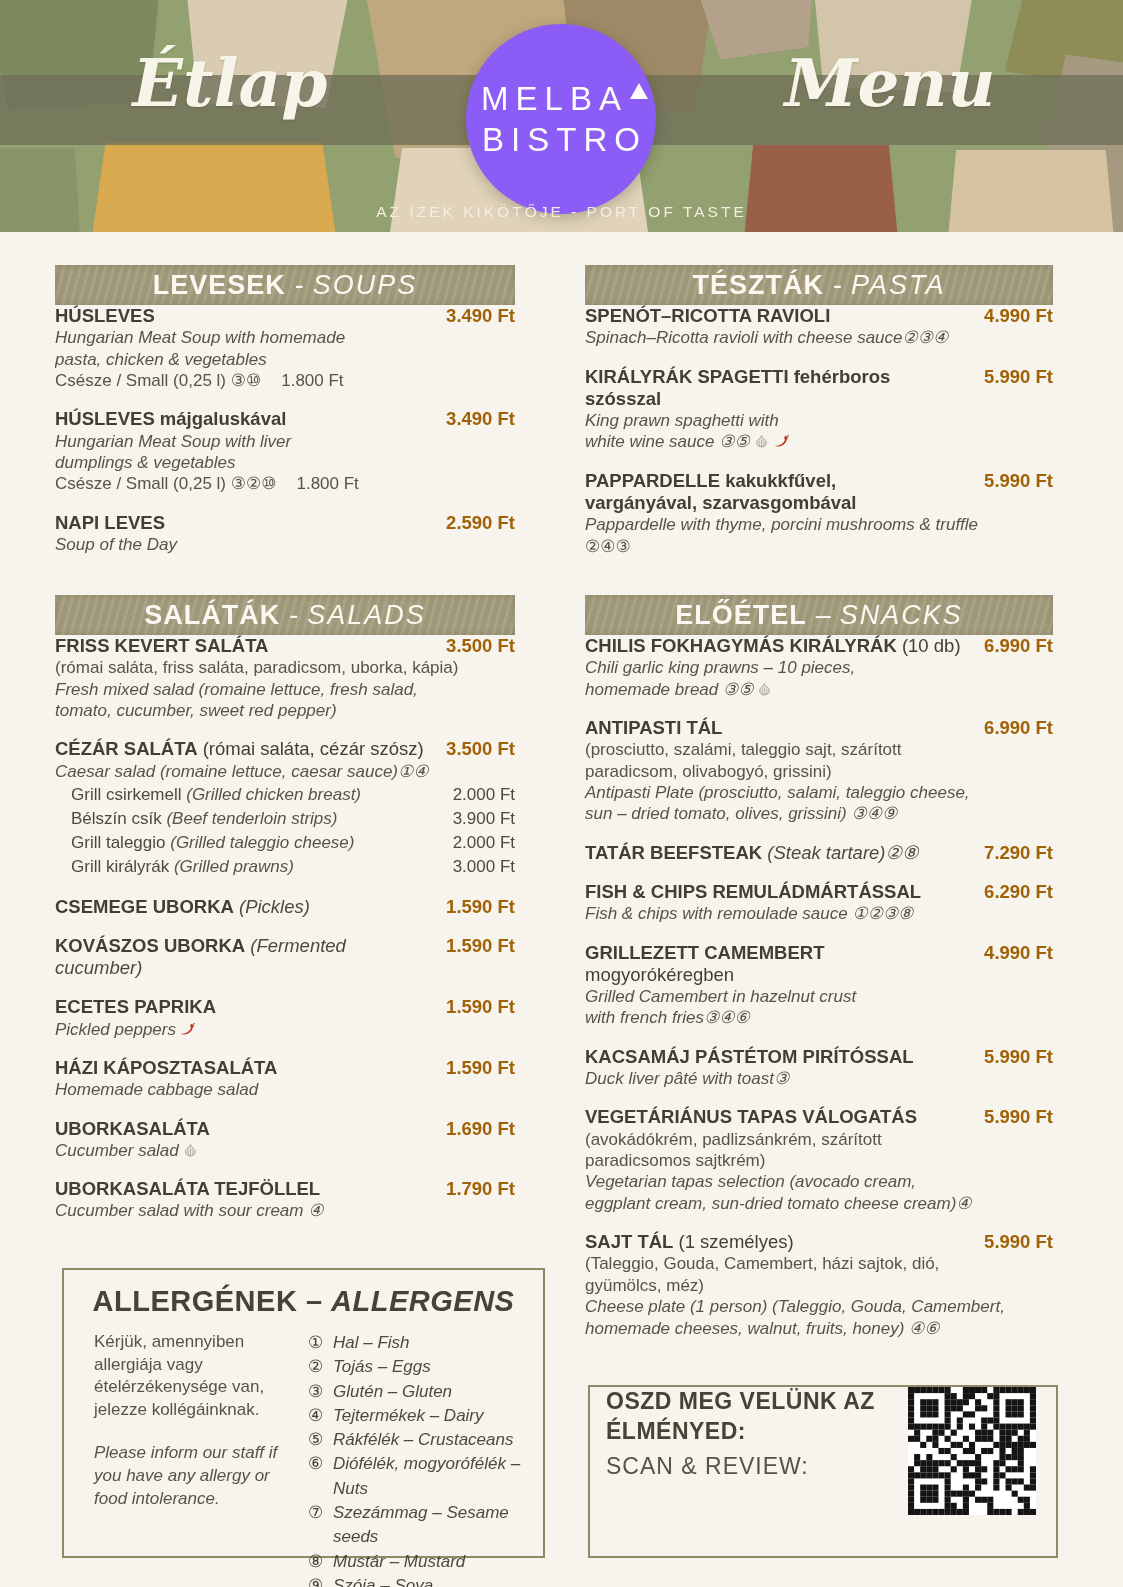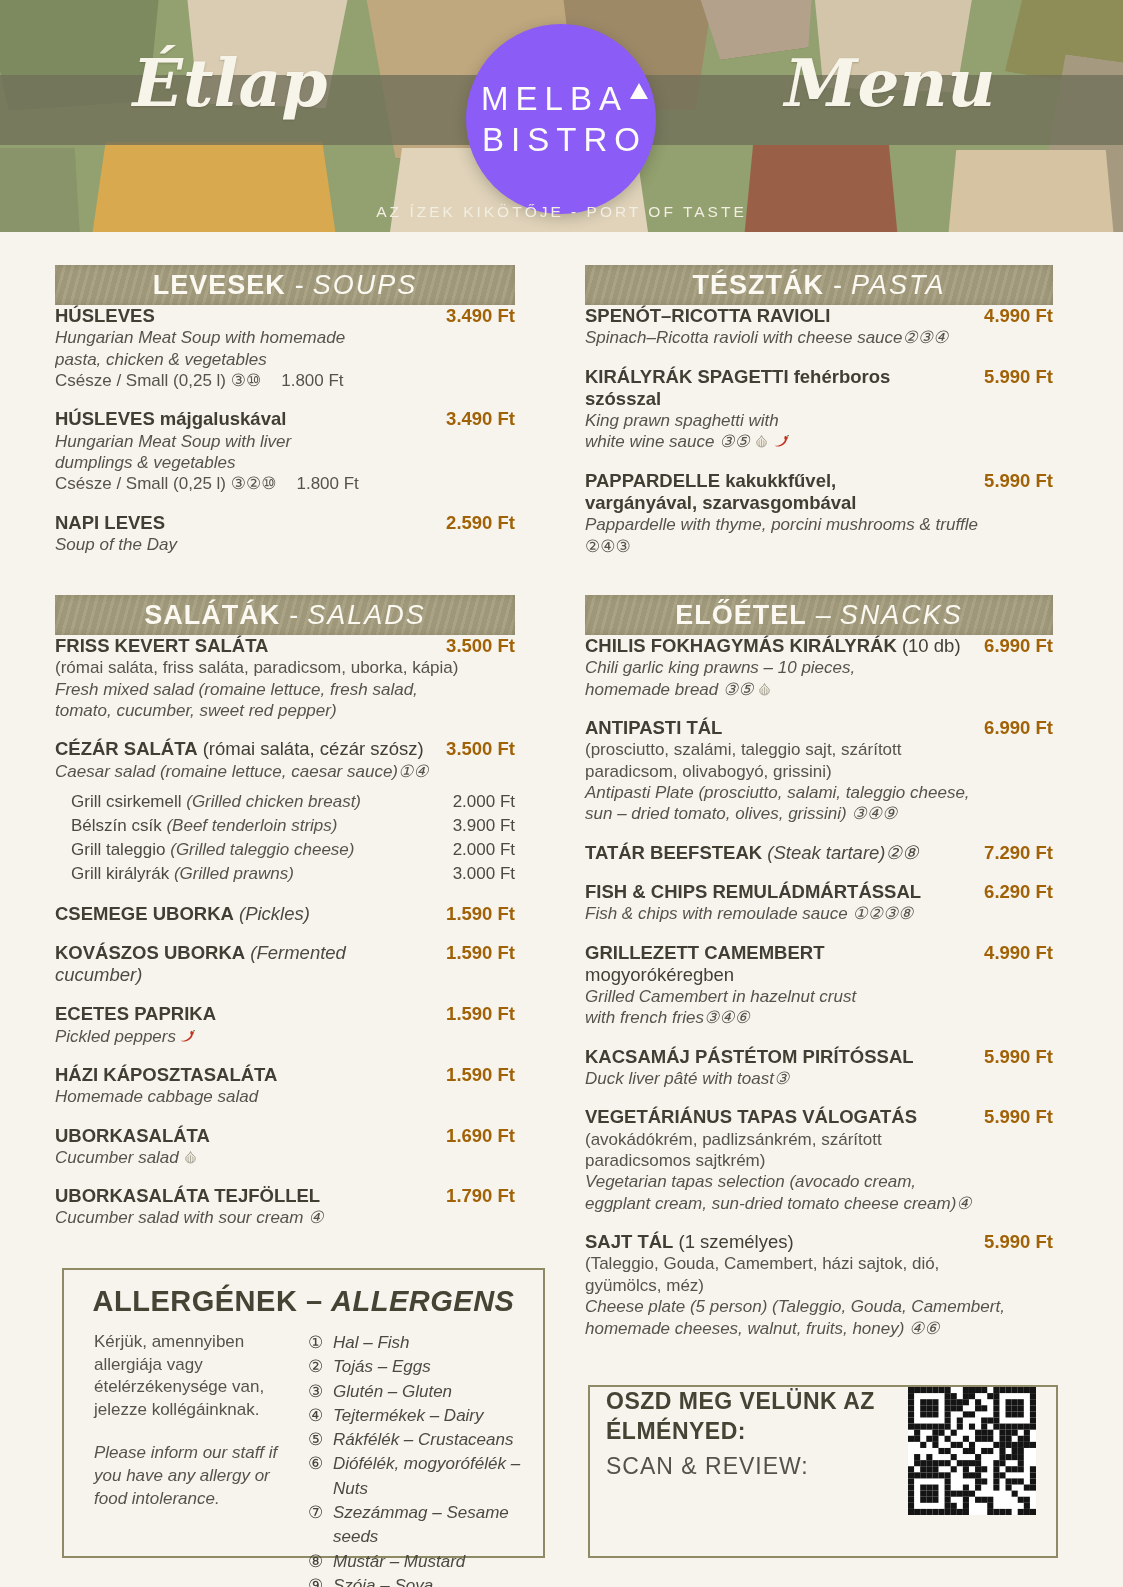--- a/index.html
+++ b/index.html
@@ -54,21 +54,21 @@
   .item{margin-bottom:17px;}
   .item-head{display:flex;justify-content:space-between;align-items:flex-start;}
   .item-name{font-weight:700;font-size:18.5px;color:#413f34;line-height:1.2;white-space:pre-line;}
   .item-note{font-weight:400;}
   .item-note.it{font-style:italic;color:#4b4a40;}
   .item-price{font-weight:700;font-size:18.5px;color:#a16207;white-space:nowrap;margin-left:14px;line-height:1.2;}
   .desc-line{font-size:17px;color:#55534a;line-height:1.26;}
   .desc-line.it{font-style:italic;}
   .desc-line svg{vertical-align:-3px;margin-left:3px;}
   .tail{margin-left:20px;}
-  .addons{margin-top:8px;}
+  .addons{margin-top:1px;}
   .addon-row{display:flex;justify-content:space-between;font-size:17px;color:#4b4a40;padding-left:16px;line-height:1.41;}
   .addon-en{font-style:italic;color:#55534a;}
   .addon-price{white-space:nowrap;margin-left:10px;}
   
   .allergens-box{position:absolute;left:7px;top:1036px;width:483px;height:290px;box-sizing:border-box;
     border:2px solid #8f8a66;background:#f6f4ed;}
   .al-title{text-align:center;font-size:29px;margin-top:15px;color:#454334;letter-spacing:.5px;}
   .al-title .hu{font-weight:700;}
   .al-title .dash{font-weight:600;}
   .al-title .en{font-style:italic;font-weight:600;}
@@ -401,21 +401,21 @@
           <div class="desc-line it">Vegetarian tapas selection (avocado cream,</div>
           <div class="desc-line it">eggplant cream, sun-dried tomato cheese cream)④</div>
         </div>
         <div class="item">
           <div class="item-head">
             <div class="item-name">SAJT TÁL<span class="item-note"> (1 személyes)</span></div>
             <div class="item-price">5.990 Ft</div>
           </div>
           <div class="desc-line">(Taleggio, Gouda, Camembert, házi sajtok, dió,</div>
           <div class="desc-line">gyümölcs, méz)</div>
-          <div class="desc-line it">Cheese plate (5 person) (Taleggio, Gouda, Camembert,</div>
+          <div class="desc-line it">Cheese plate (1 person) (Taleggio, Gouda, Camembert,</div>
           <div class="desc-line it">homemade cheeses, walnut, fruits, honey) ④⑥</div>
         </div>
       </div>
     </section>
 
   <div class="review-box">
     <div class="review-inner">
       <div class="review-text">
         <div class="review-l1">OSZD MEG VELÜNK AZ ÉLMÉNYED:</div>
         <div class="review-l2">SCAN &amp; REVIEW:</div>

